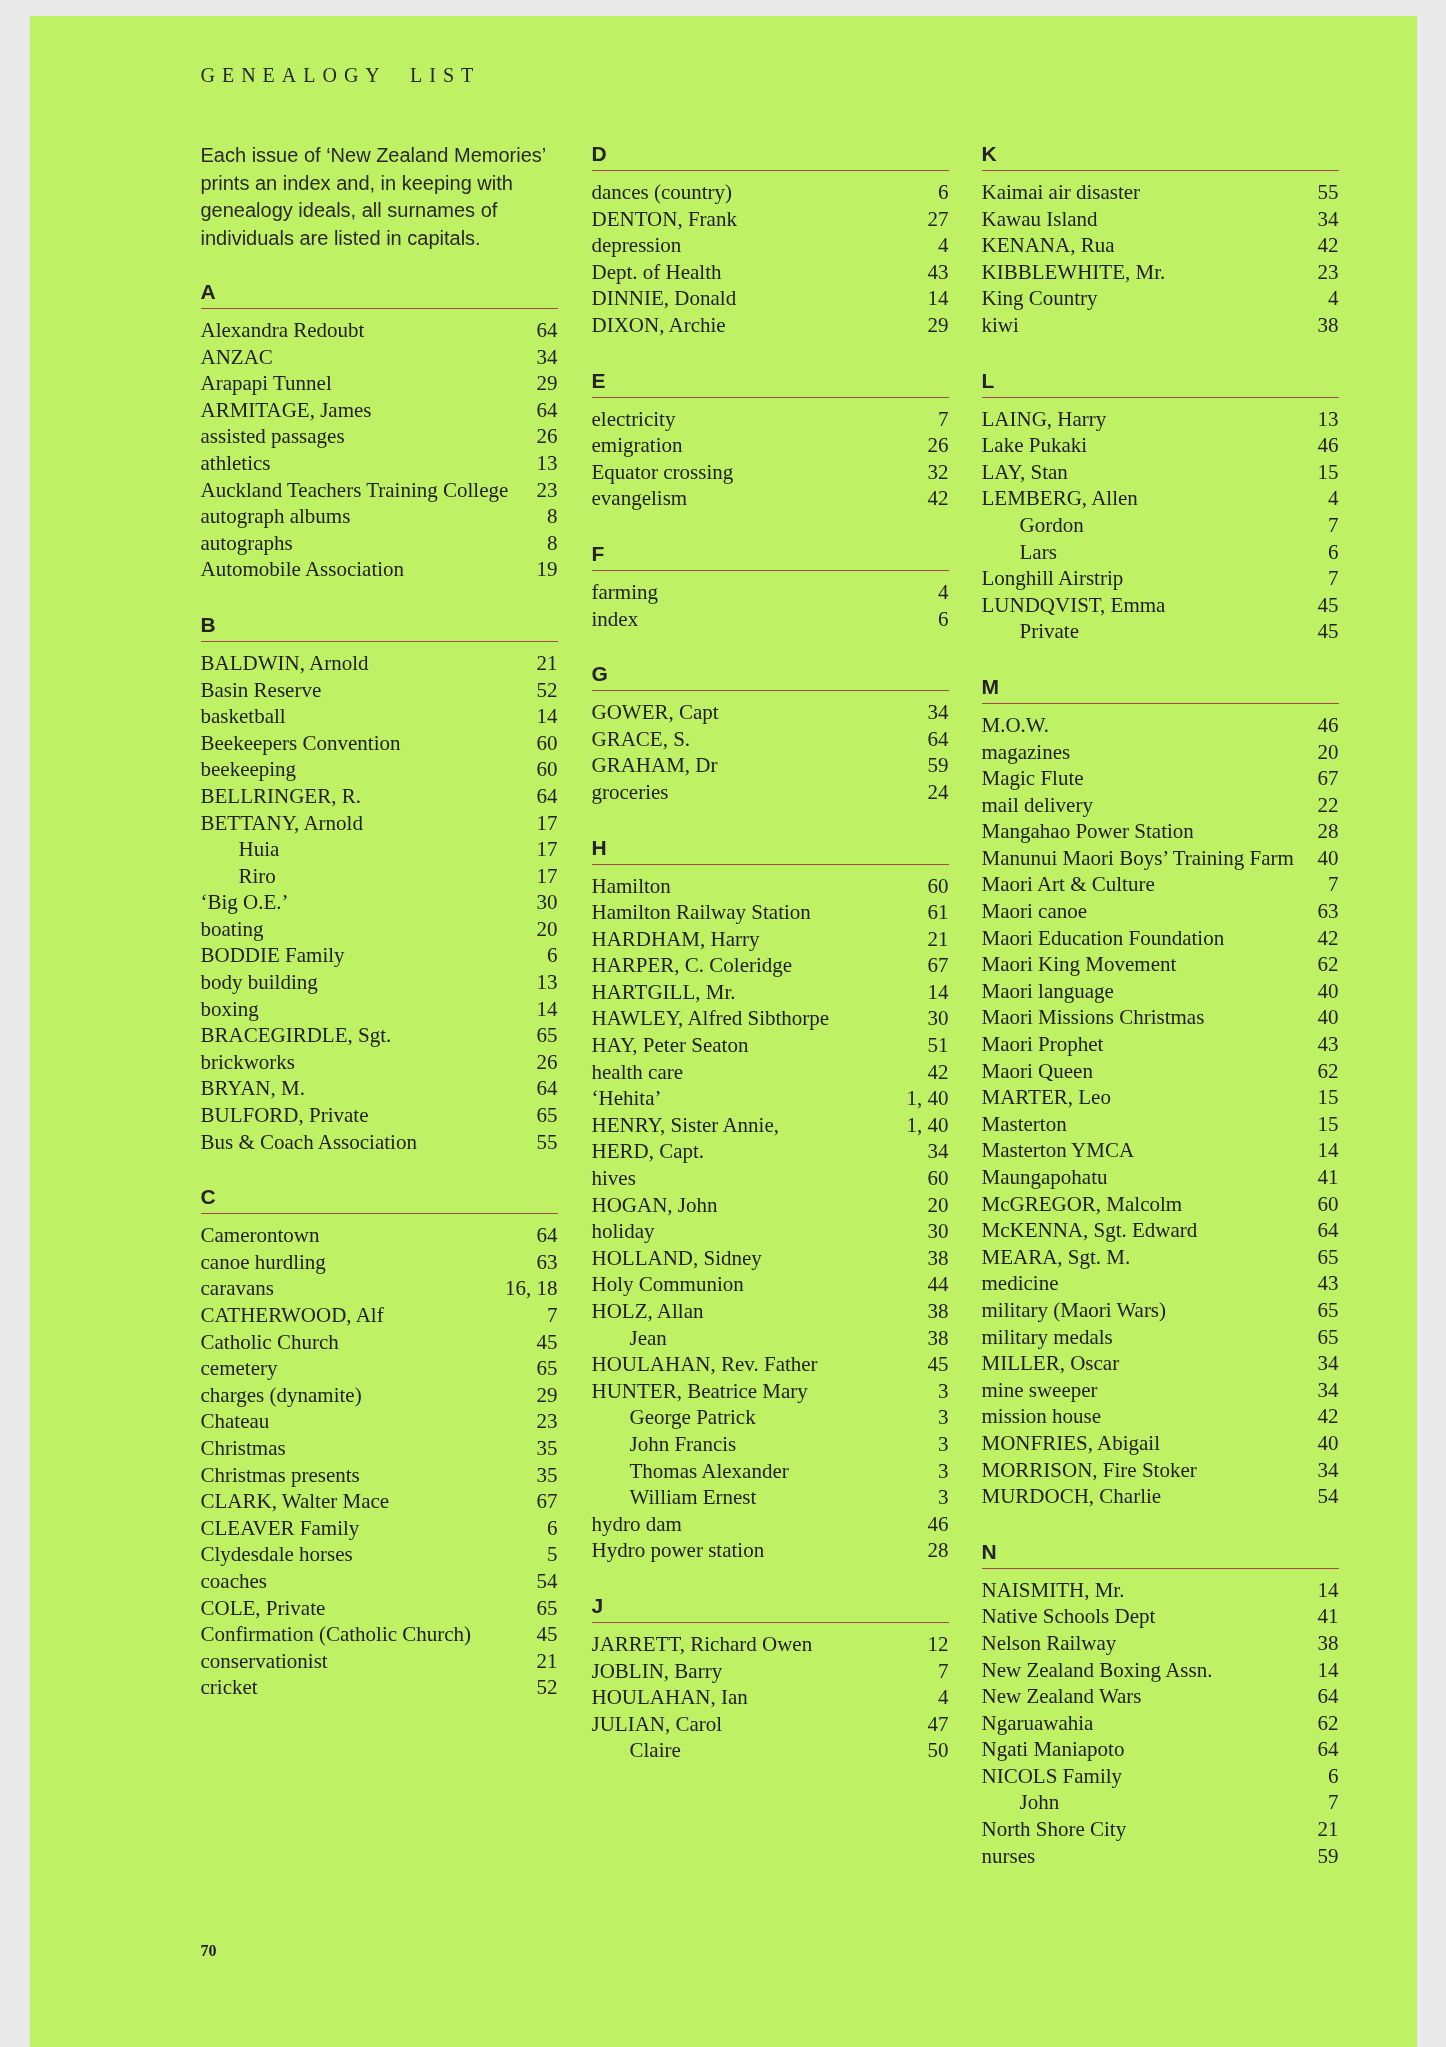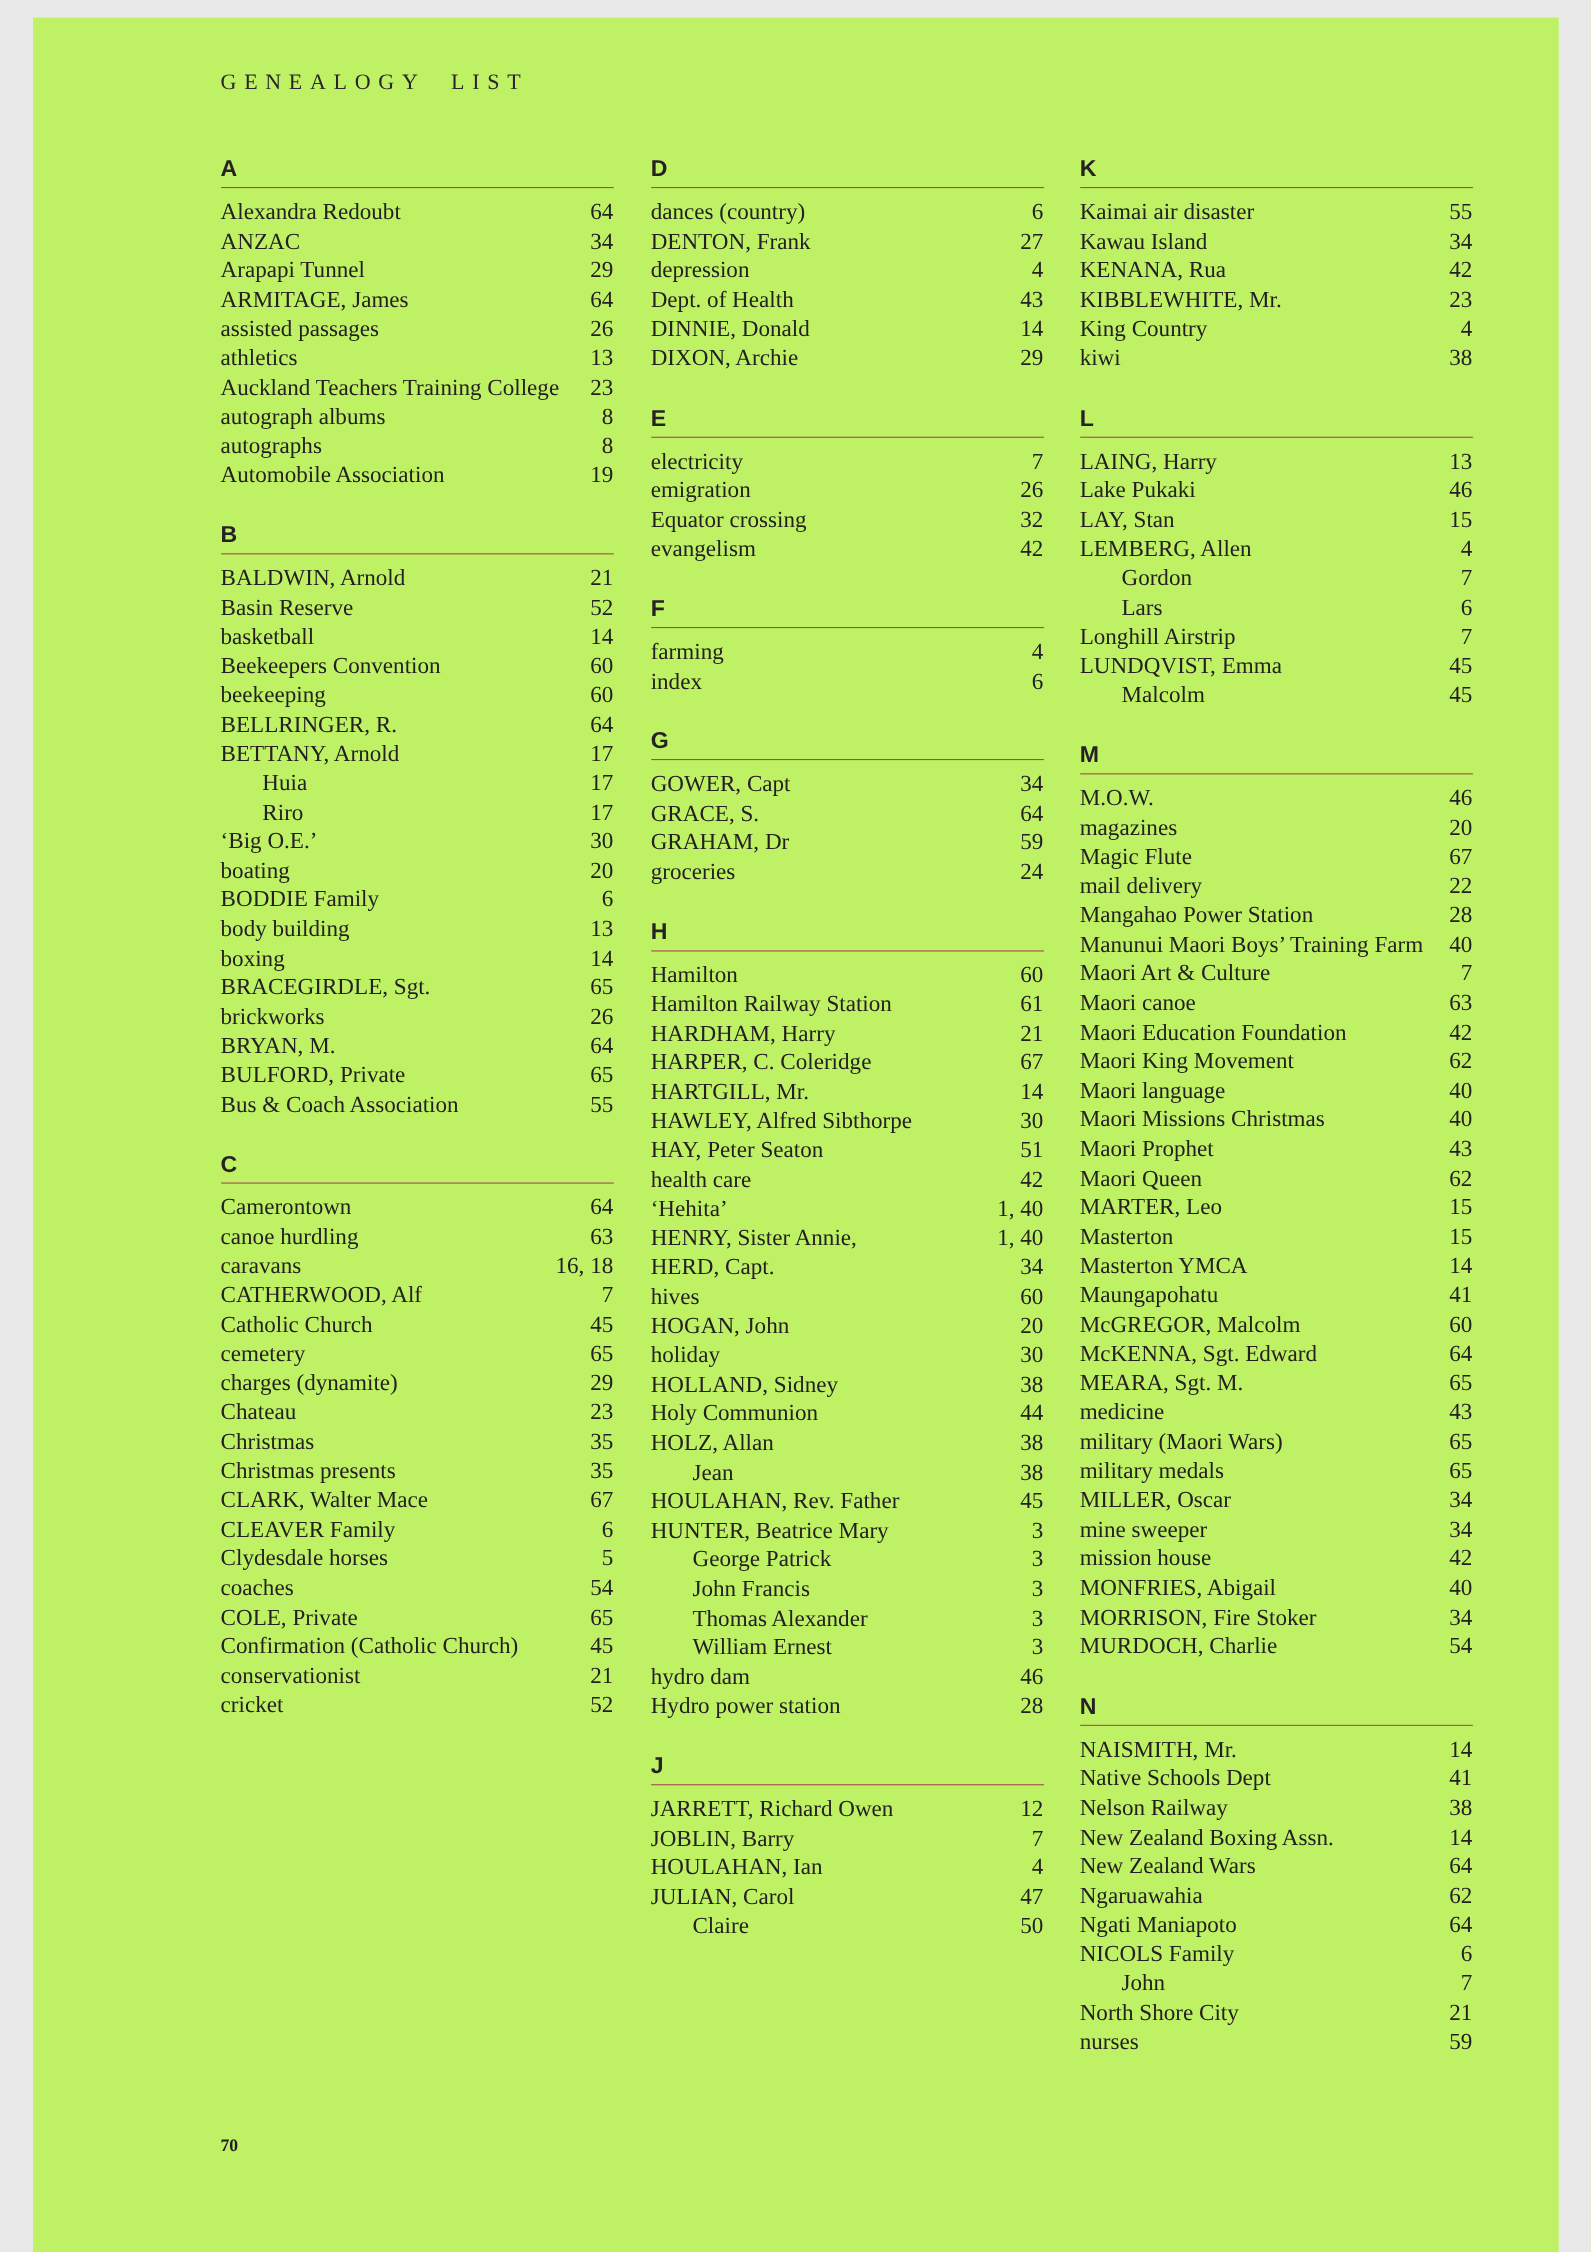--- a/index.html
+++ b/index.html
@@ -50,20 +50,24 @@
     font-weight:bold; font-size:16px; color:#1e1b1c;
   }
 </style>
 </head>
 <body>
 
 <div class="page">
   <h1 class="doc-title">GENEALOGY LIST</h1>
 
   <div class="col col-1">
+    <p class="intro">Each issue of ‘New Zealand Memories’
+prints an index and, in keeping with
+genealogy ideals, all surnames of
+individuals are listed in capitals.</p>
   <section class="section">
         <div class="letter">A</div>
         <div class="entry">
           <span class="label">Alexandra Redoubt</span>
           <span class="num">64</span>
         </div>
         <div class="entry">
           <span class="label">ANZAC</span>
           <span class="num">34</span>
         </div>
@@ -519,21 +523,21 @@
         </div>
         <div class="entry">
           <span class="label">Longhill Airstrip</span>
           <span class="num">7</span>
         </div>
         <div class="entry">
           <span class="label">LUNDQVIST, Emma</span>
           <span class="num">45</span>
         </div>
         <div class="entry indent">
-          <span class="label">Malcolm</span>
+          <span class="label">Private</span>
           <span class="num">45</span>
         </div>
       </section>
       <section class="section">
         <div class="letter">M</div>
         <div class="entry">
           <span class="label">M.O.W.</span>
           <span class="num">46</span>
         </div>
         <div class="entry">

